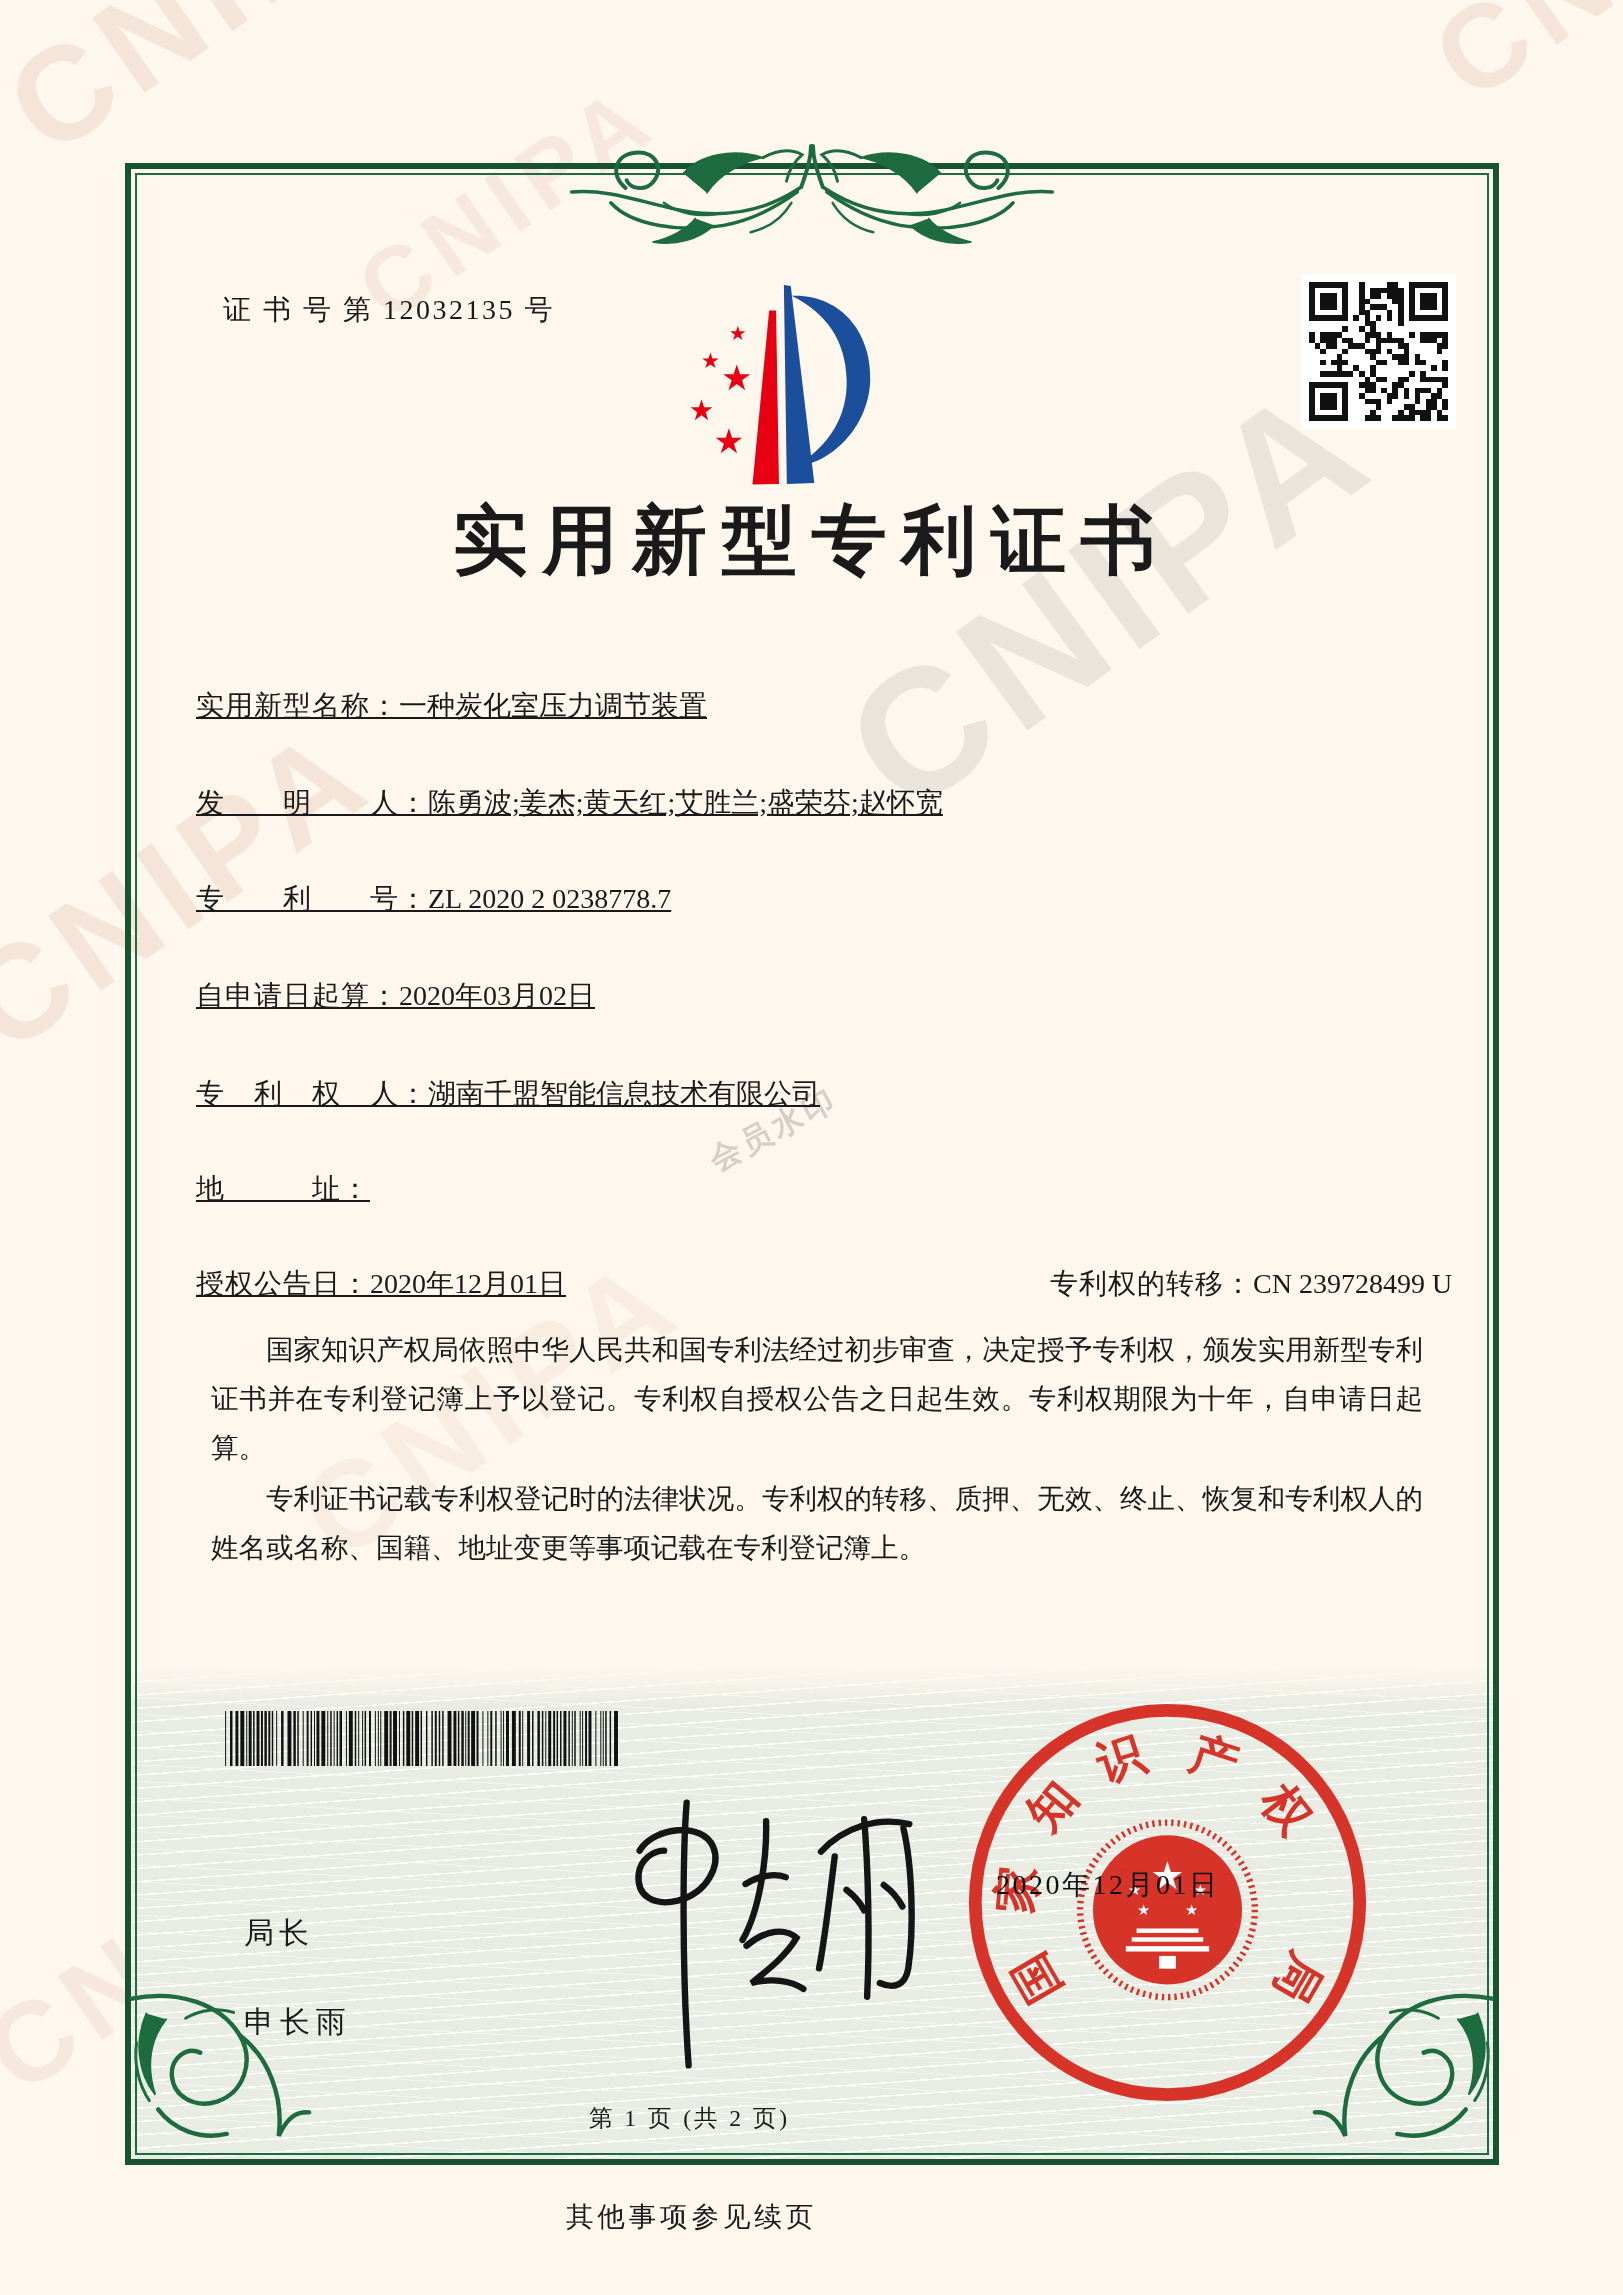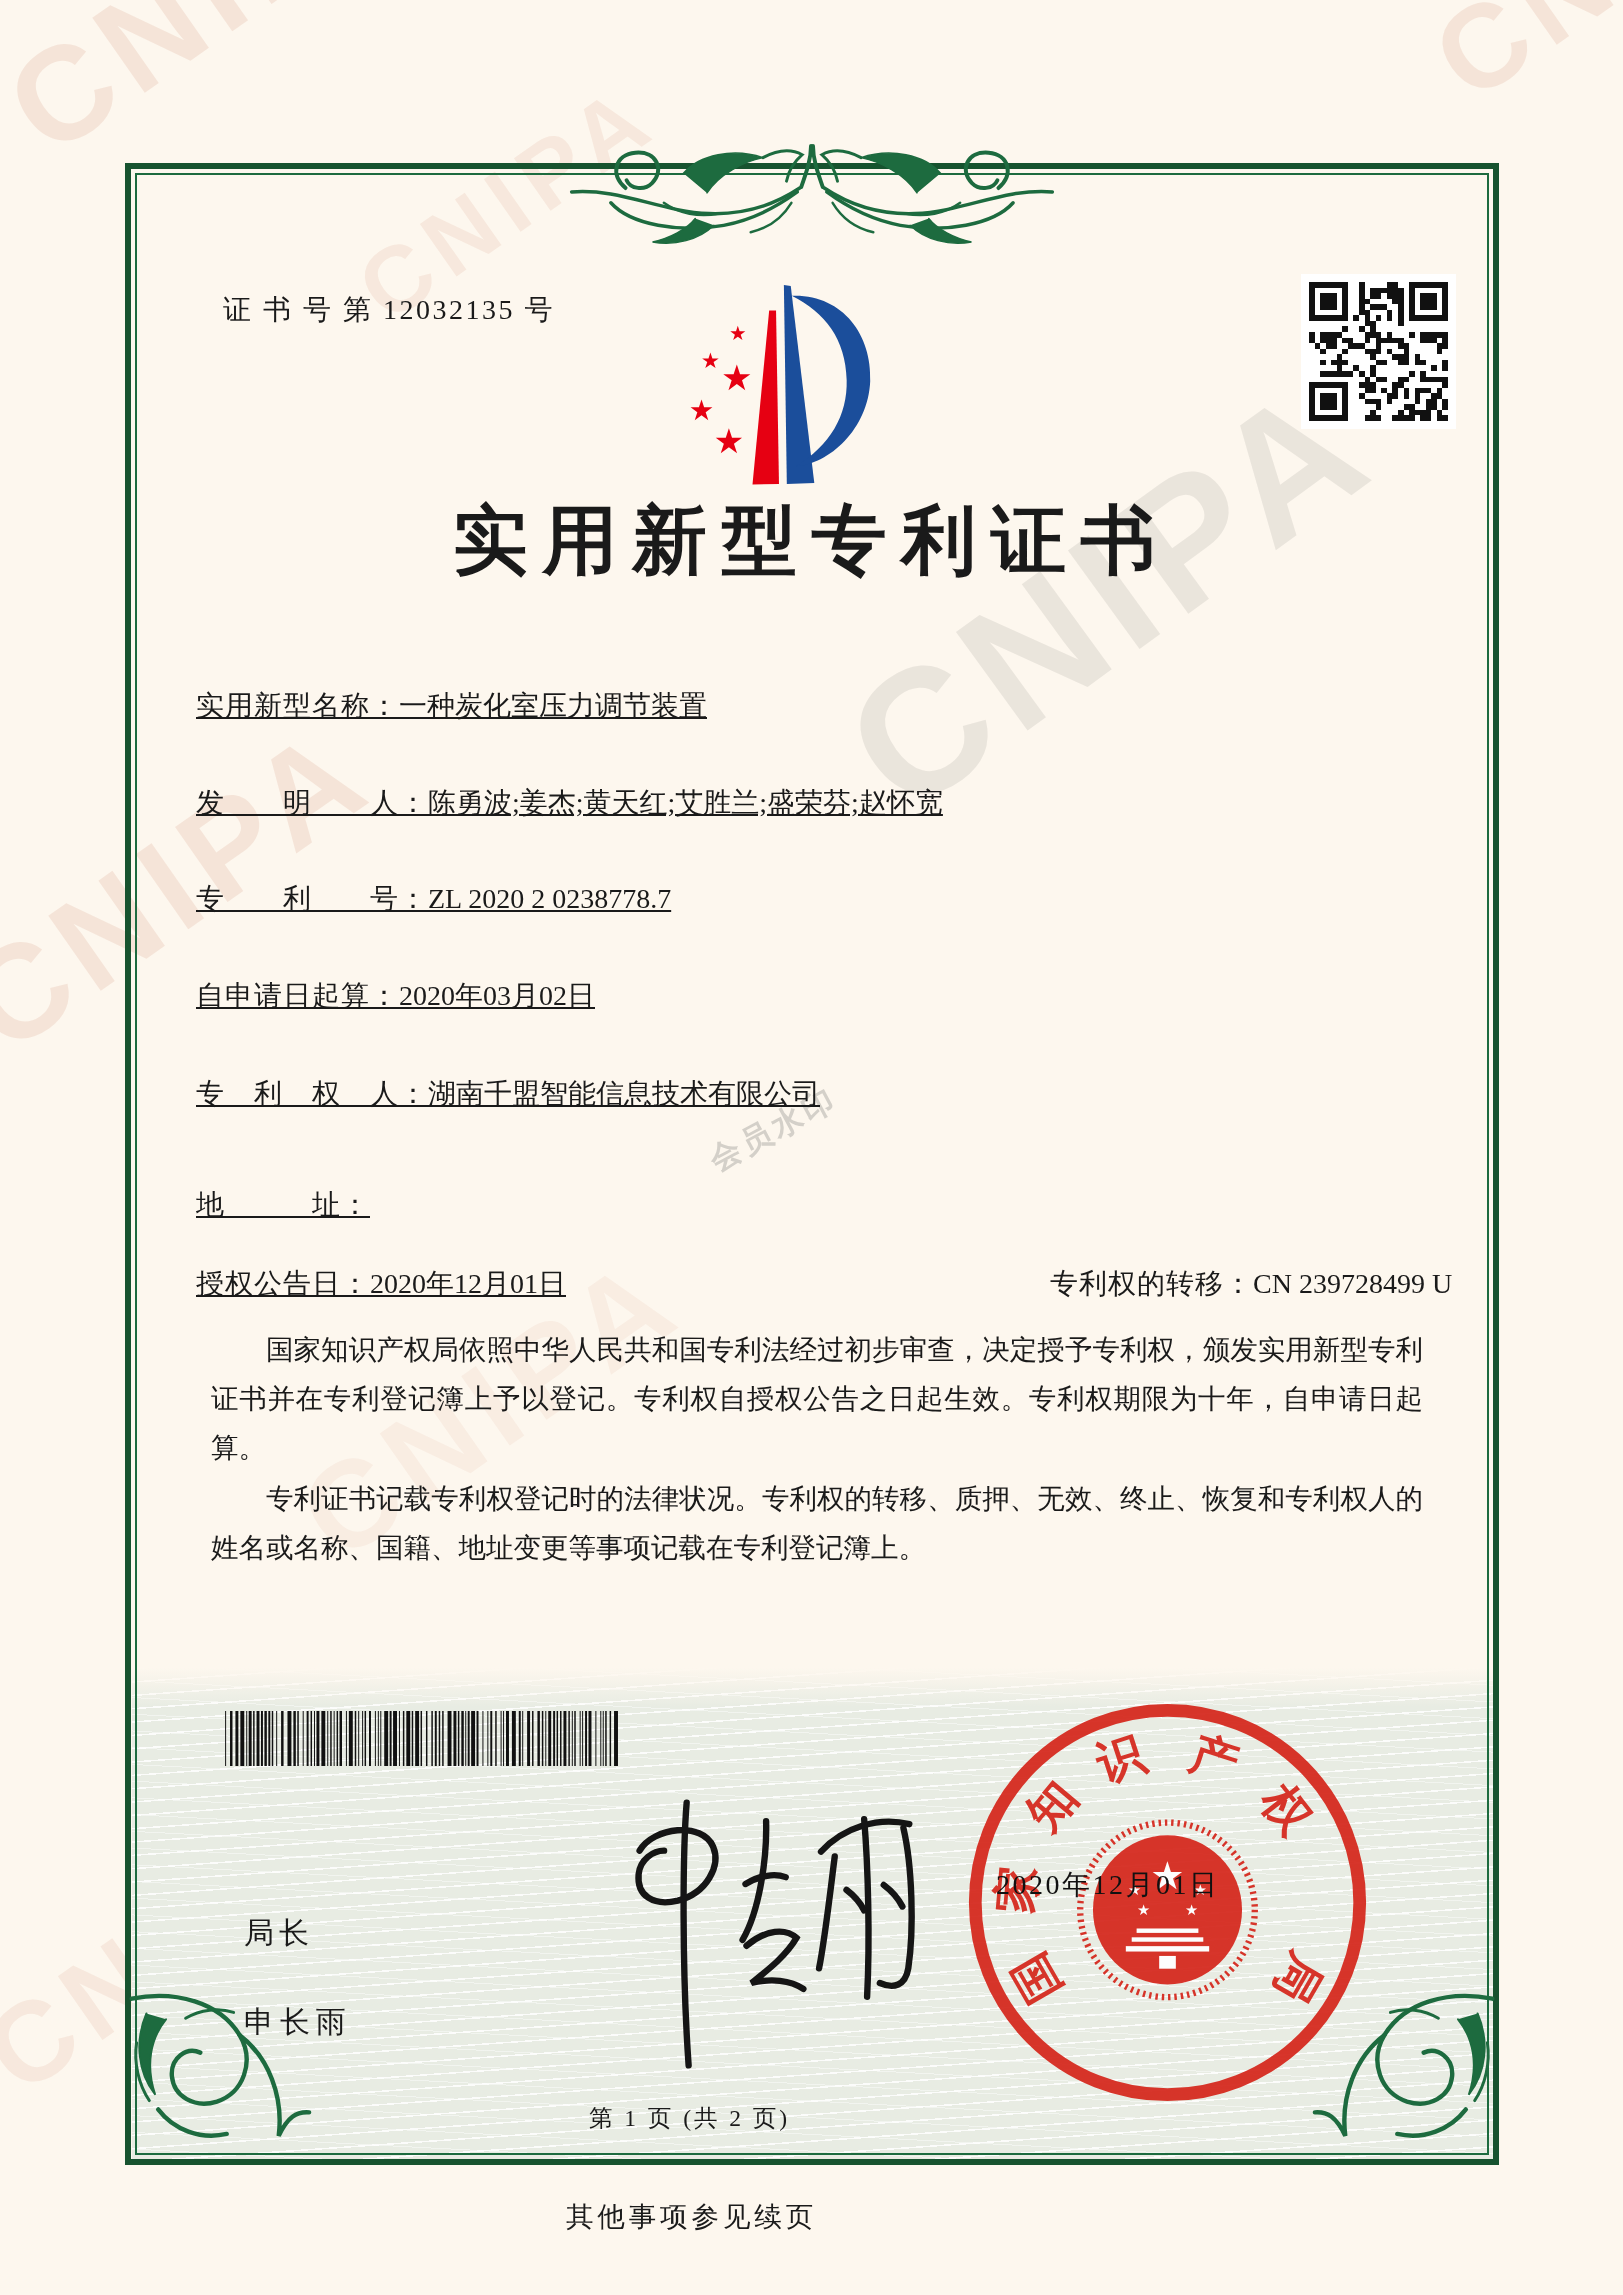--- a/index.html
+++ b/index.html
@@ -24,21 +24,21 @@
         repeating-linear-gradient(183deg, rgba(255,255,255,0.45) 0 1px, rgba(255,255,255,0) 1px 16.7px);}
   .wave-fade{position:absolute;left:0;top:0;width:100%;height:39px;
       background:linear-gradient(#fdf7ee, rgba(253,247,238,0));}
   
   .cert-no{position:absolute;left:223px;top:291px;font-size:28px;letter-spacing:2.5px;z-index:5;text-align:right;}
   .title{position:absolute;left:0;top:491px;width:1623px;text-align:center;font-size:75px;
       font-weight:bold;letter-spacing:14.7px;z-index:5;}
   
   .row{position:absolute;left:196px;font-size:28px;z-index:5;white-space:nowrap;text-decoration:underline;}
   .row .lab{letter-spacing:1px;}
-  .row-flex{display:flex;white-space:normal;margin-top:16px;}
+  .row-flex{display:flex;white-space:normal;}
   .row-flex .lab{flex:0 0 226px;}
   .row-flex .val{width:883px;line-height:47px;}
   .grant-b{position:absolute;left:854px;top:0;}
   
   .paras{position:absolute;left:211px;top:1325px;width:1212px;font-size:27.5px;line-height:49px;
       text-align:justify;z-index:5;}
   .paras p{margin:0 0 2px 0;text-indent:2em;}
   
   .director-title{position:absolute;left:244px;top:1913px;font-size:30px;z-index:6;
       font-family:"Liberation Sans","DejaVu Sans",sans-serif;letter-spacing:4.9px;}

